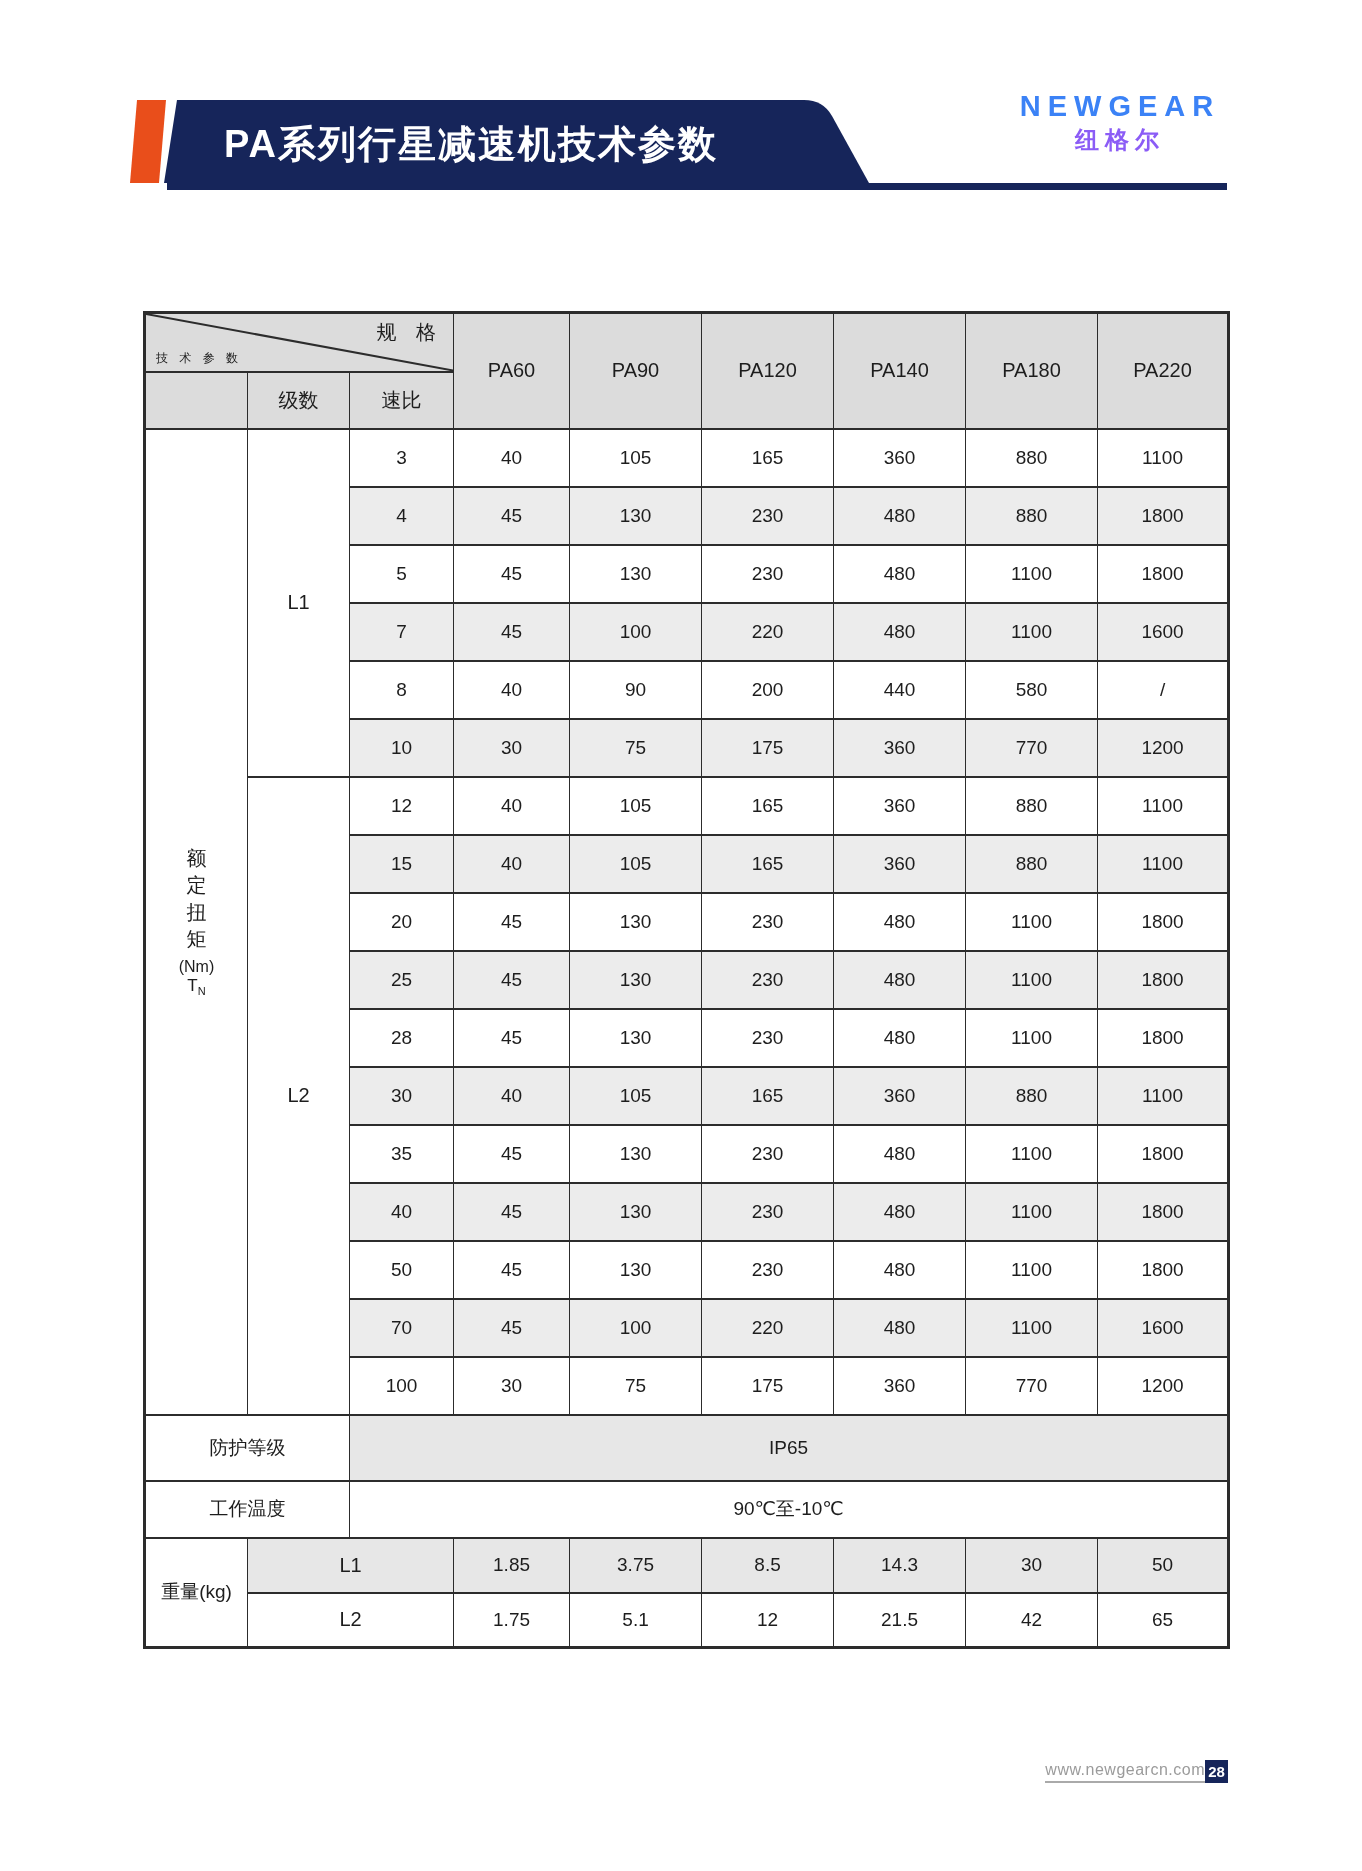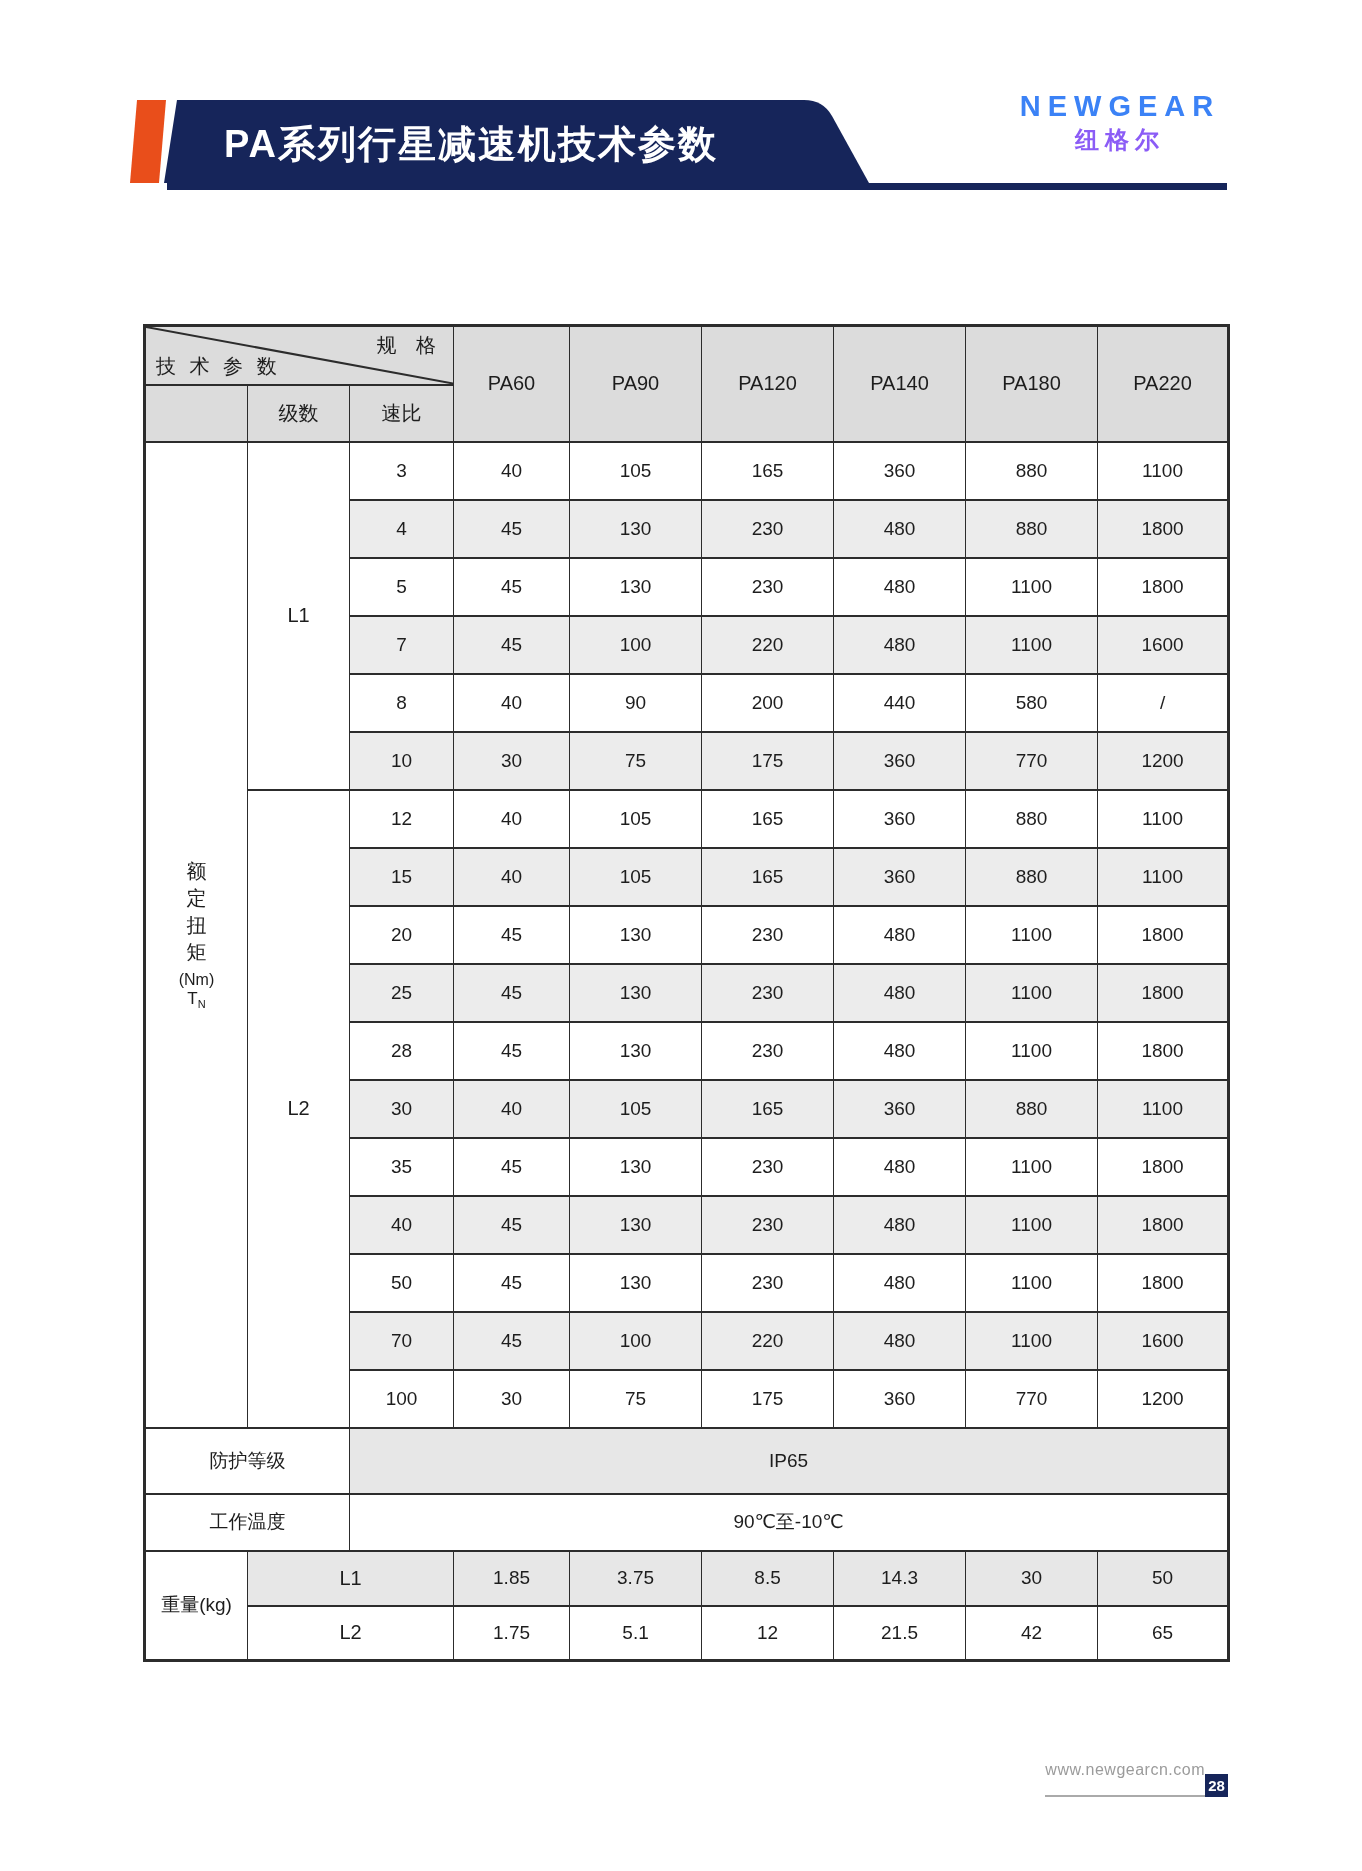--- a/index.html
+++ b/index.html
@@ -10,52 +10,52 @@
   
   .header-svg{position:absolute;left:0;top:0;width:1362px;height:200px;}
   .page-title{
     position:absolute;left:224px;top:119px;width:580px;
     font-size:38px;font-weight:700;color:#ffffff;letter-spacing:2px;white-space:nowrap;
   }
   .brand{position:absolute;left:995px;top:90px;width:250px;text-align:center;}
   .brand-en{font-size:29px;font-weight:800;letter-spacing:7px;color:#3b82f6;white-space:nowrap;}
   .brand-cn{font-size:24px;font-weight:800;letter-spacing:6px;color:#8b5cf6;margin-top:1px;}
   
-  .tbl-wrap{position:absolute;left:143px;top:324px;}
+  .tbl-wrap{position:absolute;left:143px;top:311px;}
   table{border-collapse:collapse;table-layout:fixed;width:1084px;border:3px solid #2c2c2c;}
   td,th{
     border-top:2.5px solid #2c2c2c;border-bottom:2.5px solid #2c2c2c;
     border-left:1.5px solid #2c2c2c;border-right:1.5px solid #2c2c2c;
     text-align:center;vertical-align:middle;padding:0;
     font-size:19px;font-weight:400;color:#1d1d1d;
   }
   thead td,thead th{background:#dcdcdc;font-size:20px;}
   thead tr.h1{height:59px;}
   thead tr.h2{height:57px;}
   tbody tr{height:58px;background:#ffffff;}
   tbody tr.stripe td{background:#ececec;}
   td.merged{background:#ffffff !important;}
   td.gray-cell{background:#e7e7e7 !important;}
   tr.gray-row td{background:#e7e7e7;}
   
   .corner{position:relative;padding:0;}
   .corner svg{position:absolute;left:0;top:0;width:100%;height:100%;}
   .corner .spec{position:absolute;right:10px;top:5px;font-size:20px;letter-spacing:7px;}
-  .corner .params{position:absolute;left:10px;bottom:4px;font-size:20px;letter-spacing:4px;}
+  .corner .params{position:absolute;left:10px;bottom:4px;font-size:12px;letter-spacing:4px;}
   
   .vstack{display:flex;flex-direction:column;align-items:center;line-height:1.35;font-size:20px;}
   .vstack .unit{font-size:16px;margin-top:5px;line-height:1.1;}
   .vstack .sym{font-size:17px;line-height:1.2;}
   .vstack .sym sub{font-size:11px;}
   .stage-cell{font-size:20px;}
   
   .footer{position:absolute;top:1760px;right:134px;display:flex;align-items:flex-end;}
   .footer-url{
     font-size:16px;color:#9b9b9b;letter-spacing:.5px;
-    border-bottom:2px solid #aaaaaa;padding-bottom:16px;line-height:1.2;
+    border-bottom:2px solid #aaaaaa;padding-bottom:2px;line-height:1.2;
   }
   .page-badge{
     width:23px;height:23px;background:#16255a;color:#fff;
     display:flex;align-items:center;justify-content:center;
     font-size:15px;font-weight:700;
   }
 </style>
 </head>
 <body>
 

